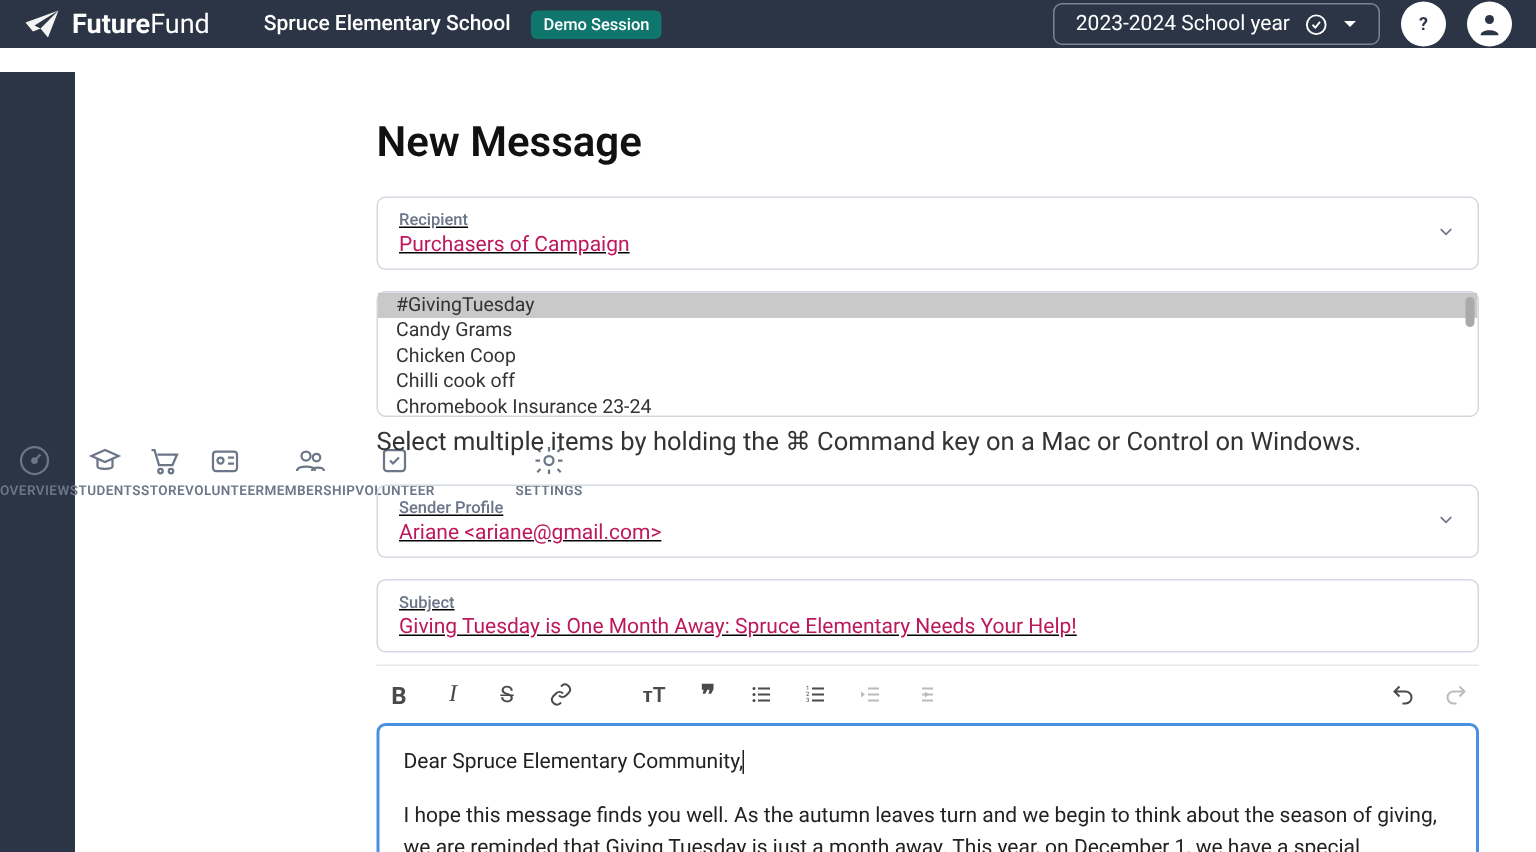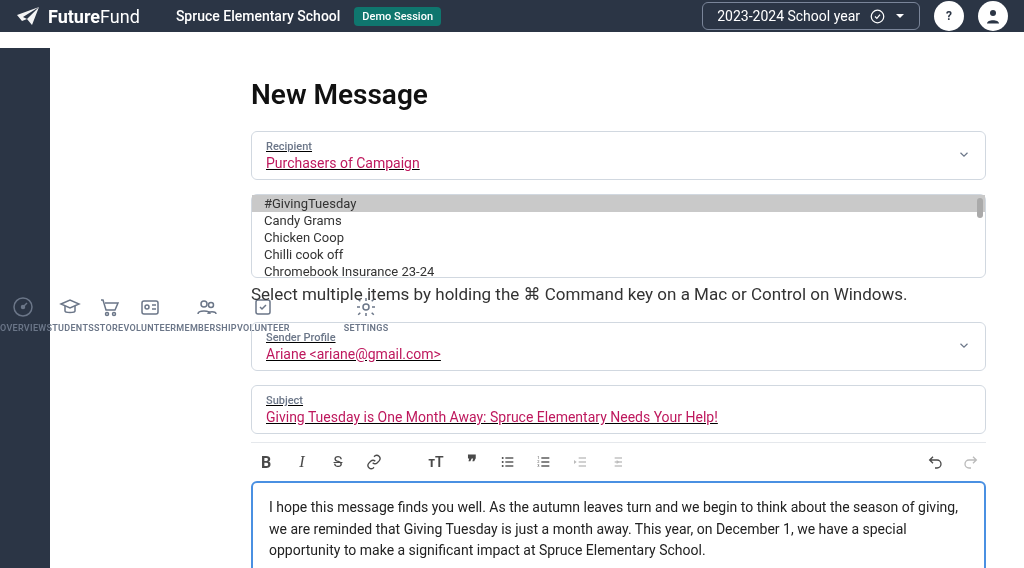--- a/index.html
+++ b/index.html
@@ -254,16 +254,17 @@
         </svg>
       </span>
     <span class="tool faded">
         <svg width="16" height="16" viewBox="0 0 24 24" fill="none" stroke="currentColor" stroke-width="2">
           <path d="M15 14l5-5-5-5M20 9H9a6 6 0 0 0 0 12h3"></path>
         </svg>
       </span>
   </div>
 
   <div class="editor">
+    <p><span>Dear Spruce Elementary Community,</span><span class="cursor"></span></p>
     <p>I hope this message finds you well. As the autumn leaves turn and we begin to think about the season of giving, we are reminded that Giving Tuesday is just a month away. This year, on December 1, we have a special opportunity to make a significant impact at Spruce Elementary School.</p>
 
   </div>
 </div>
 
 </body></html>

